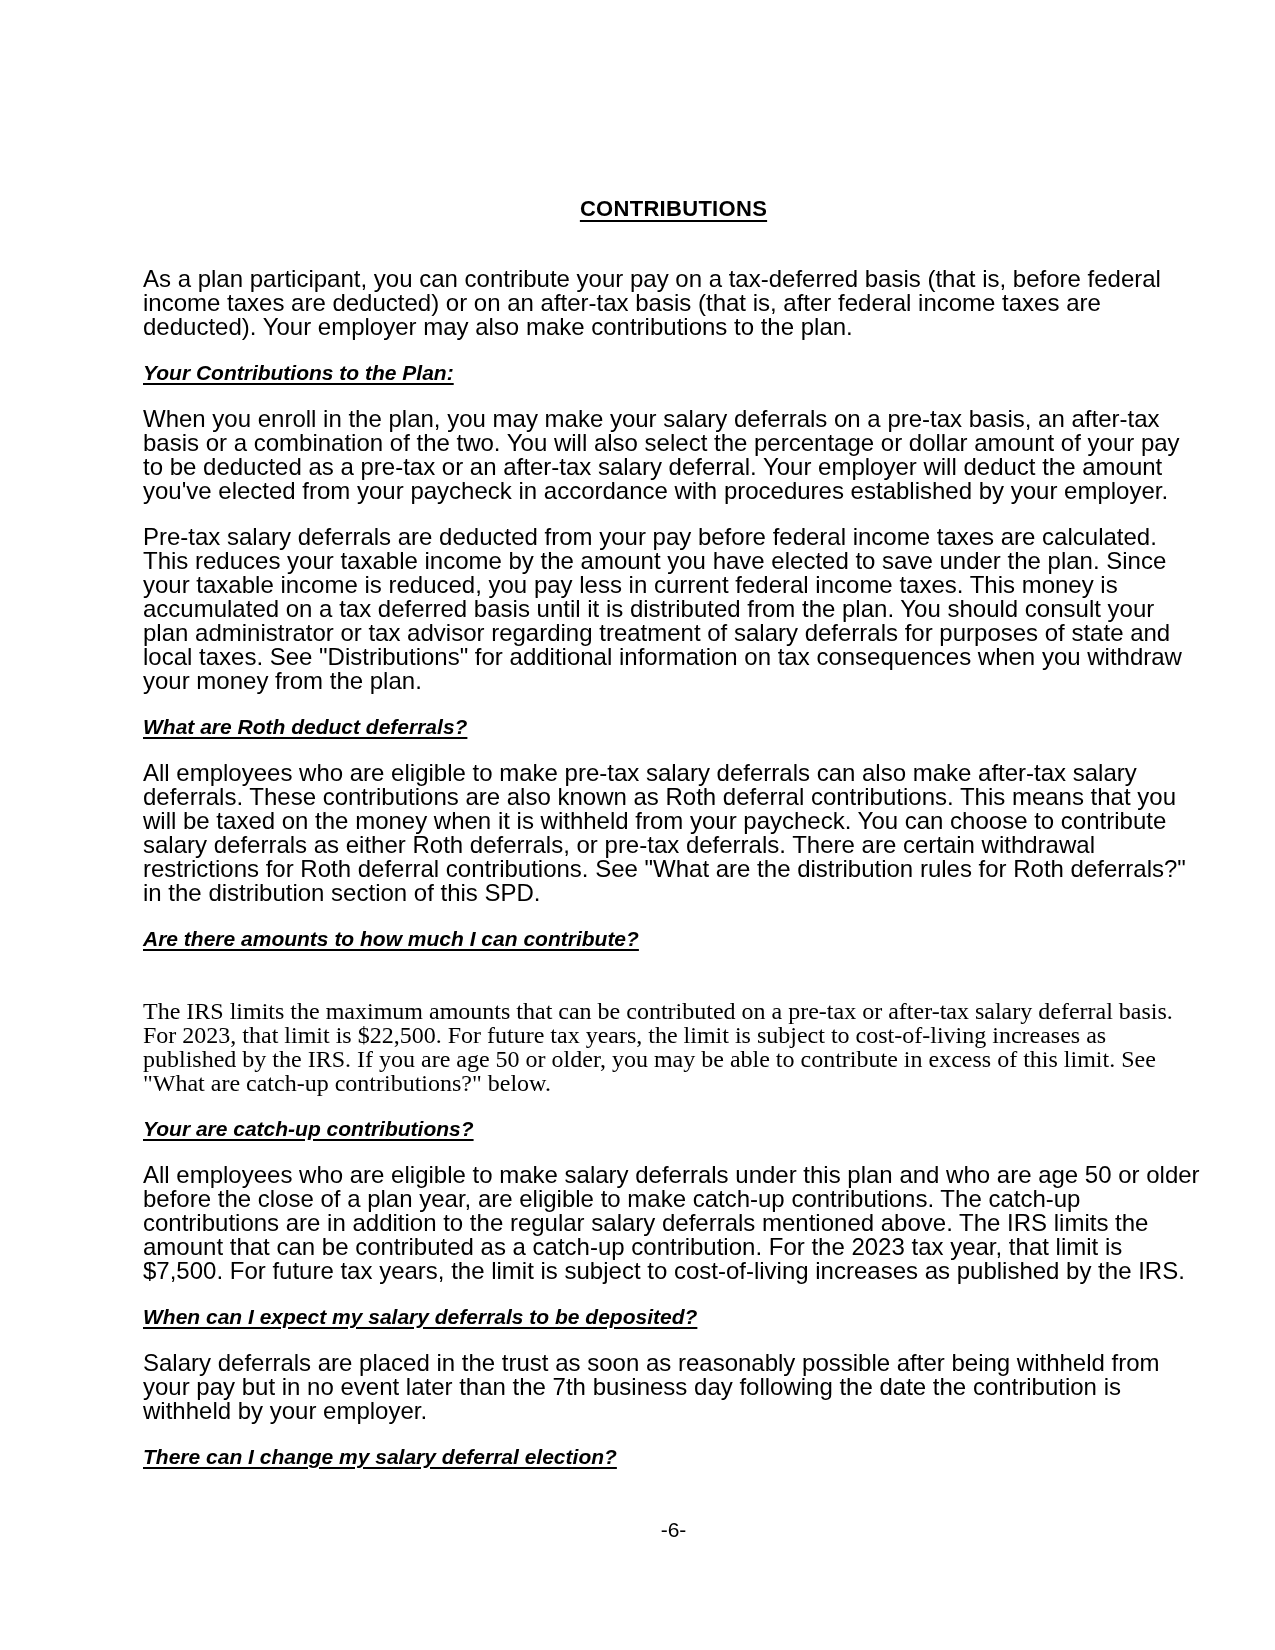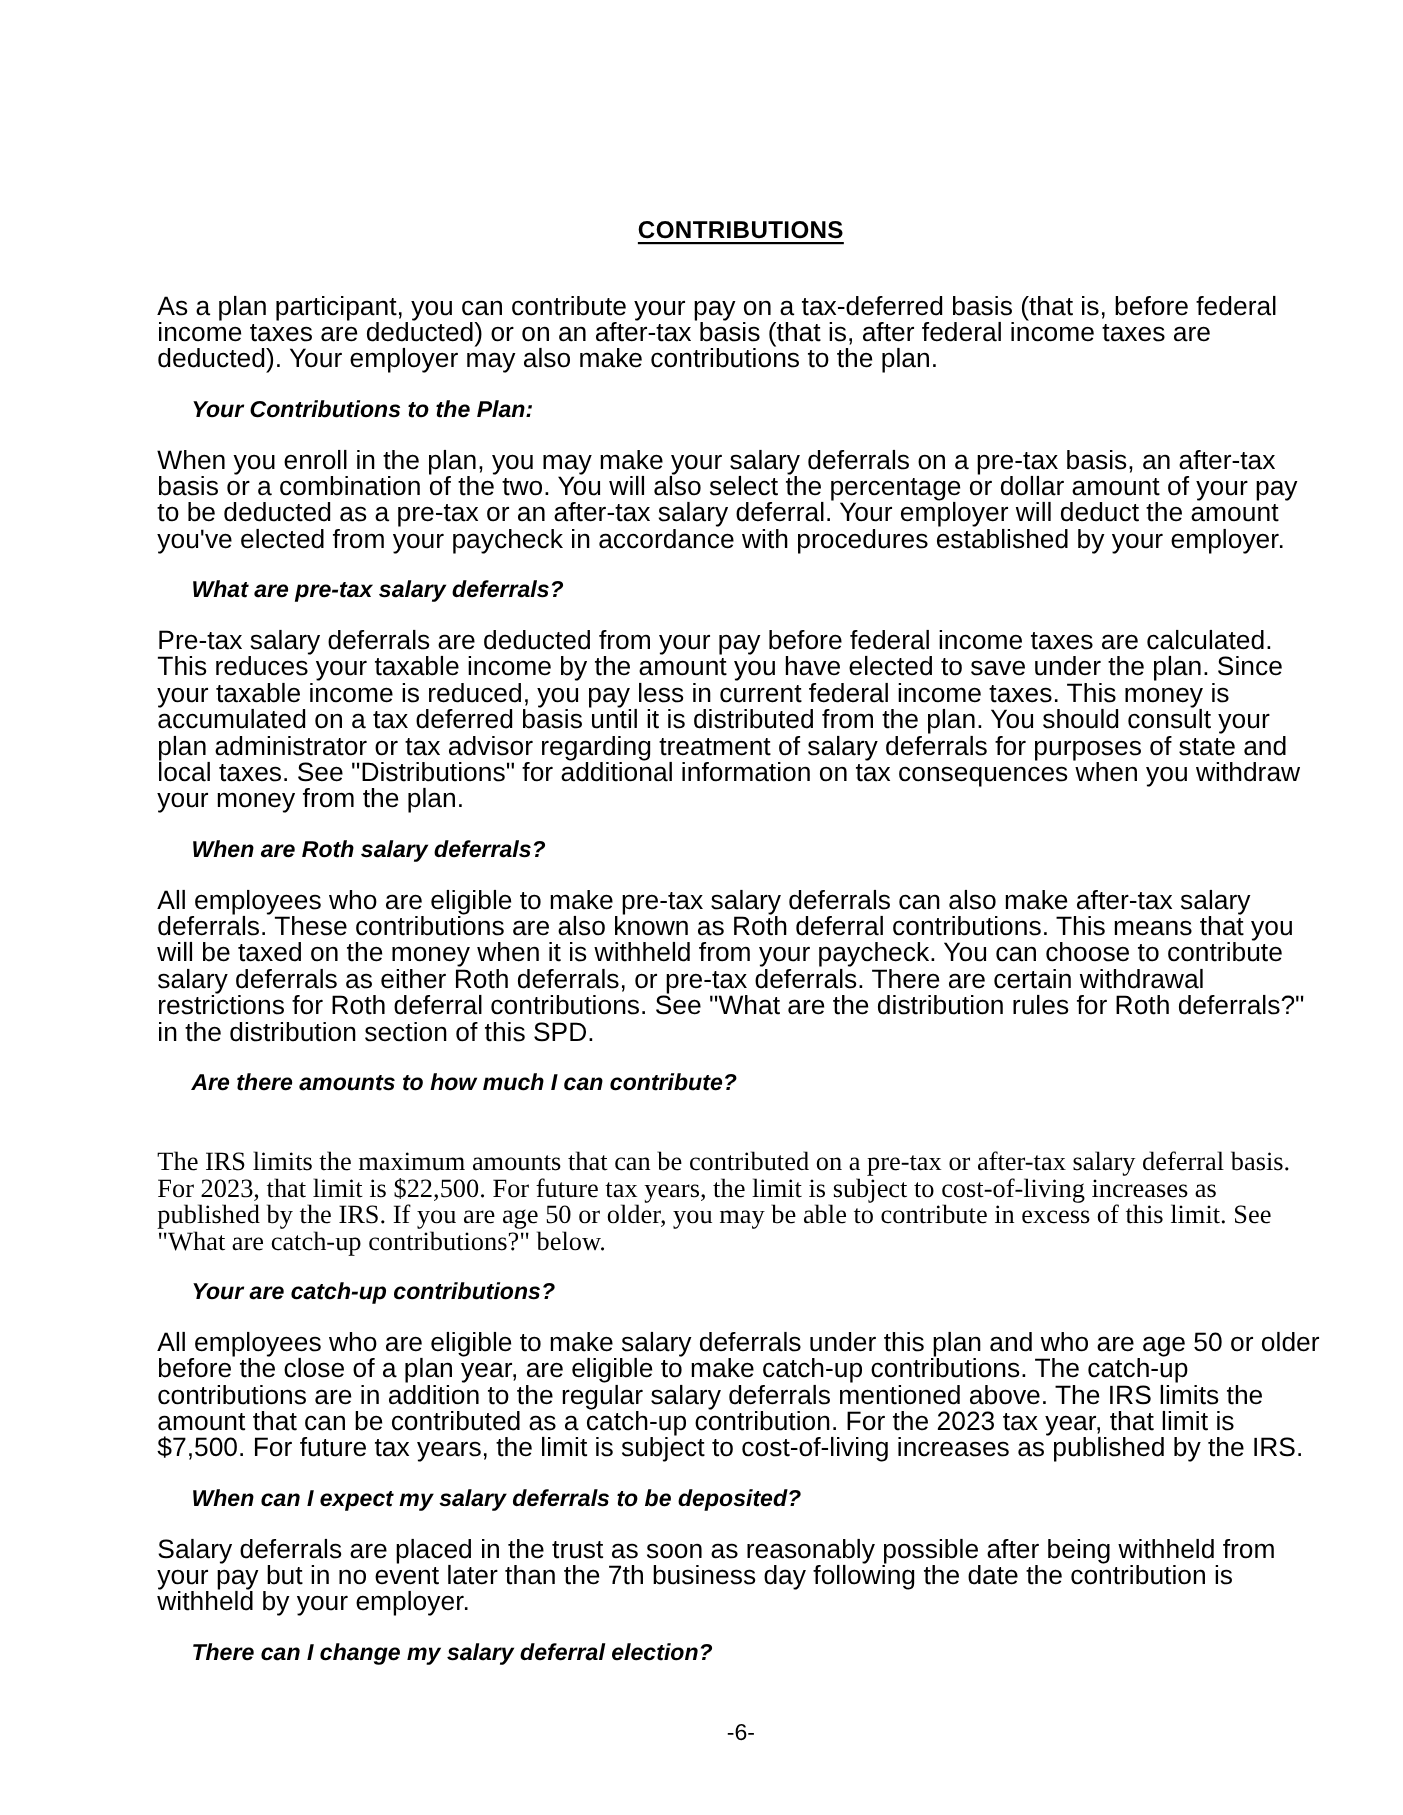--- a/index.html
+++ b/index.html
@@ -34,23 +34,23 @@
     text-underline-offset: 4px;
   }
   .heading {
     font-size: 21px;
     line-height: 24px;
     font-weight: bold;
     font-style: italic;
     margin: 0 0 22px 0;
   }
   .heading span {
+    text-decoration: underline;
     text-decoration-thickness: 2px;
     text-underline-offset: 3px;
-    margin-left: 31px;
   }
   .para {
     font-size: 24px;
     line-height: 24px;
     margin: 0 0 22px 0;
     text-align: left;
   }
   .para.extra-gap {
     margin-top: 48px;
     font-family: Liberation Serif, serif;
@@ -67,24 +67,23 @@
 
 <div class="page">
 
   <h1 class="doc-title"><span>CONTRIBUTIONS</span></h1>
 
   <p class="para">As a plan participant, you can contribute your pay on a tax-deferred basis (that is, before federal income taxes are deducted) or on an after-tax basis (that is, after federal income taxes are deducted). Your employer may also make contributions to the plan.</p>
 
   <h2 class="heading"><span>Your Contributions to the Plan:</span></h2>
   <p class="para">When you enroll in the plan, you may make your salary deferrals on a pre-tax basis, an after-tax basis or a combination of the two. You will also select the percentage or dollar amount of your pay to be deducted as a pre-tax or an after-tax salary deferral. Your employer will deduct the amount you've elected from your paycheck in accordance with procedures established by your employer.</p>
 
-  <h2 class="heading"><span>What are pre-tax salary deferrals?</span></h2>
   <p class="para">Pre-tax salary deferrals are deducted from your pay before federal income taxes are calculated. This reduces your taxable income by the amount you have elected to save under the plan. Since your taxable income is reduced, you pay less in current federal income taxes. This money is accumulated on a tax deferred basis until it is distributed from the plan. You should consult your plan administrator or tax advisor regarding treatment of salary deferrals for purposes of state and local taxes. See "Distributions" for additional information on tax consequences when you withdraw your money from the plan.</p>
 
-  <h2 class="heading"><span>When are Roth salary deferrals?</span></h2>
+  <h2 class="heading"><span>What are Roth deduct deferrals?</span></h2>
   <p class="para">All employees who are eligible to make pre-tax salary deferrals can also make after-tax salary deferrals. These contributions are also known as Roth deferral contributions. This means that you will be taxed on the money when it is withheld from your paycheck. You can choose to contribute salary deferrals as either Roth deferrals, or pre-tax deferrals. There are certain withdrawal restrictions for Roth deferral contributions. See "What are the distribution rules for Roth deferrals?" in the distribution section of this SPD.</p>
 
   <h2 class="heading"><span>Are there amounts to how much I can contribute?</span></h2>
   <p class="para extra-gap">The IRS limits the maximum amounts that can be contributed on a pre-tax or after-tax salary deferral basis. For 2023, that limit is $22,500. For future tax years, the limit is subject to cost-of-living increases as published by the IRS. If you are age 50 or older, you may be able to contribute in excess of this limit. See "What are catch-up contributions?" below.</p>
 
   <h2 class="heading"><span>Your are catch-up contributions?</span></h2>
   <p class="para">All employees who are eligible to make salary deferrals under this plan and who are age 50 or older before the close of a plan year, are eligible to make catch-up contributions. The catch-up contributions are in addition to the regular salary deferrals mentioned above. The IRS limits the amount that can be contributed as a catch-up contribution. For the 2023 tax year, that limit is $7,500. For future tax years, the limit is subject to cost-of-living increases as published by the IRS.</p>
 
   <h2 class="heading"><span>When can I expect my salary deferrals to be deposited?</span></h2>
   <p class="para">Salary deferrals are placed in the trust as soon as reasonably possible after being withheld from your pay but in no event later than the 7th business day following the date the contribution is withheld by your employer.</p>

